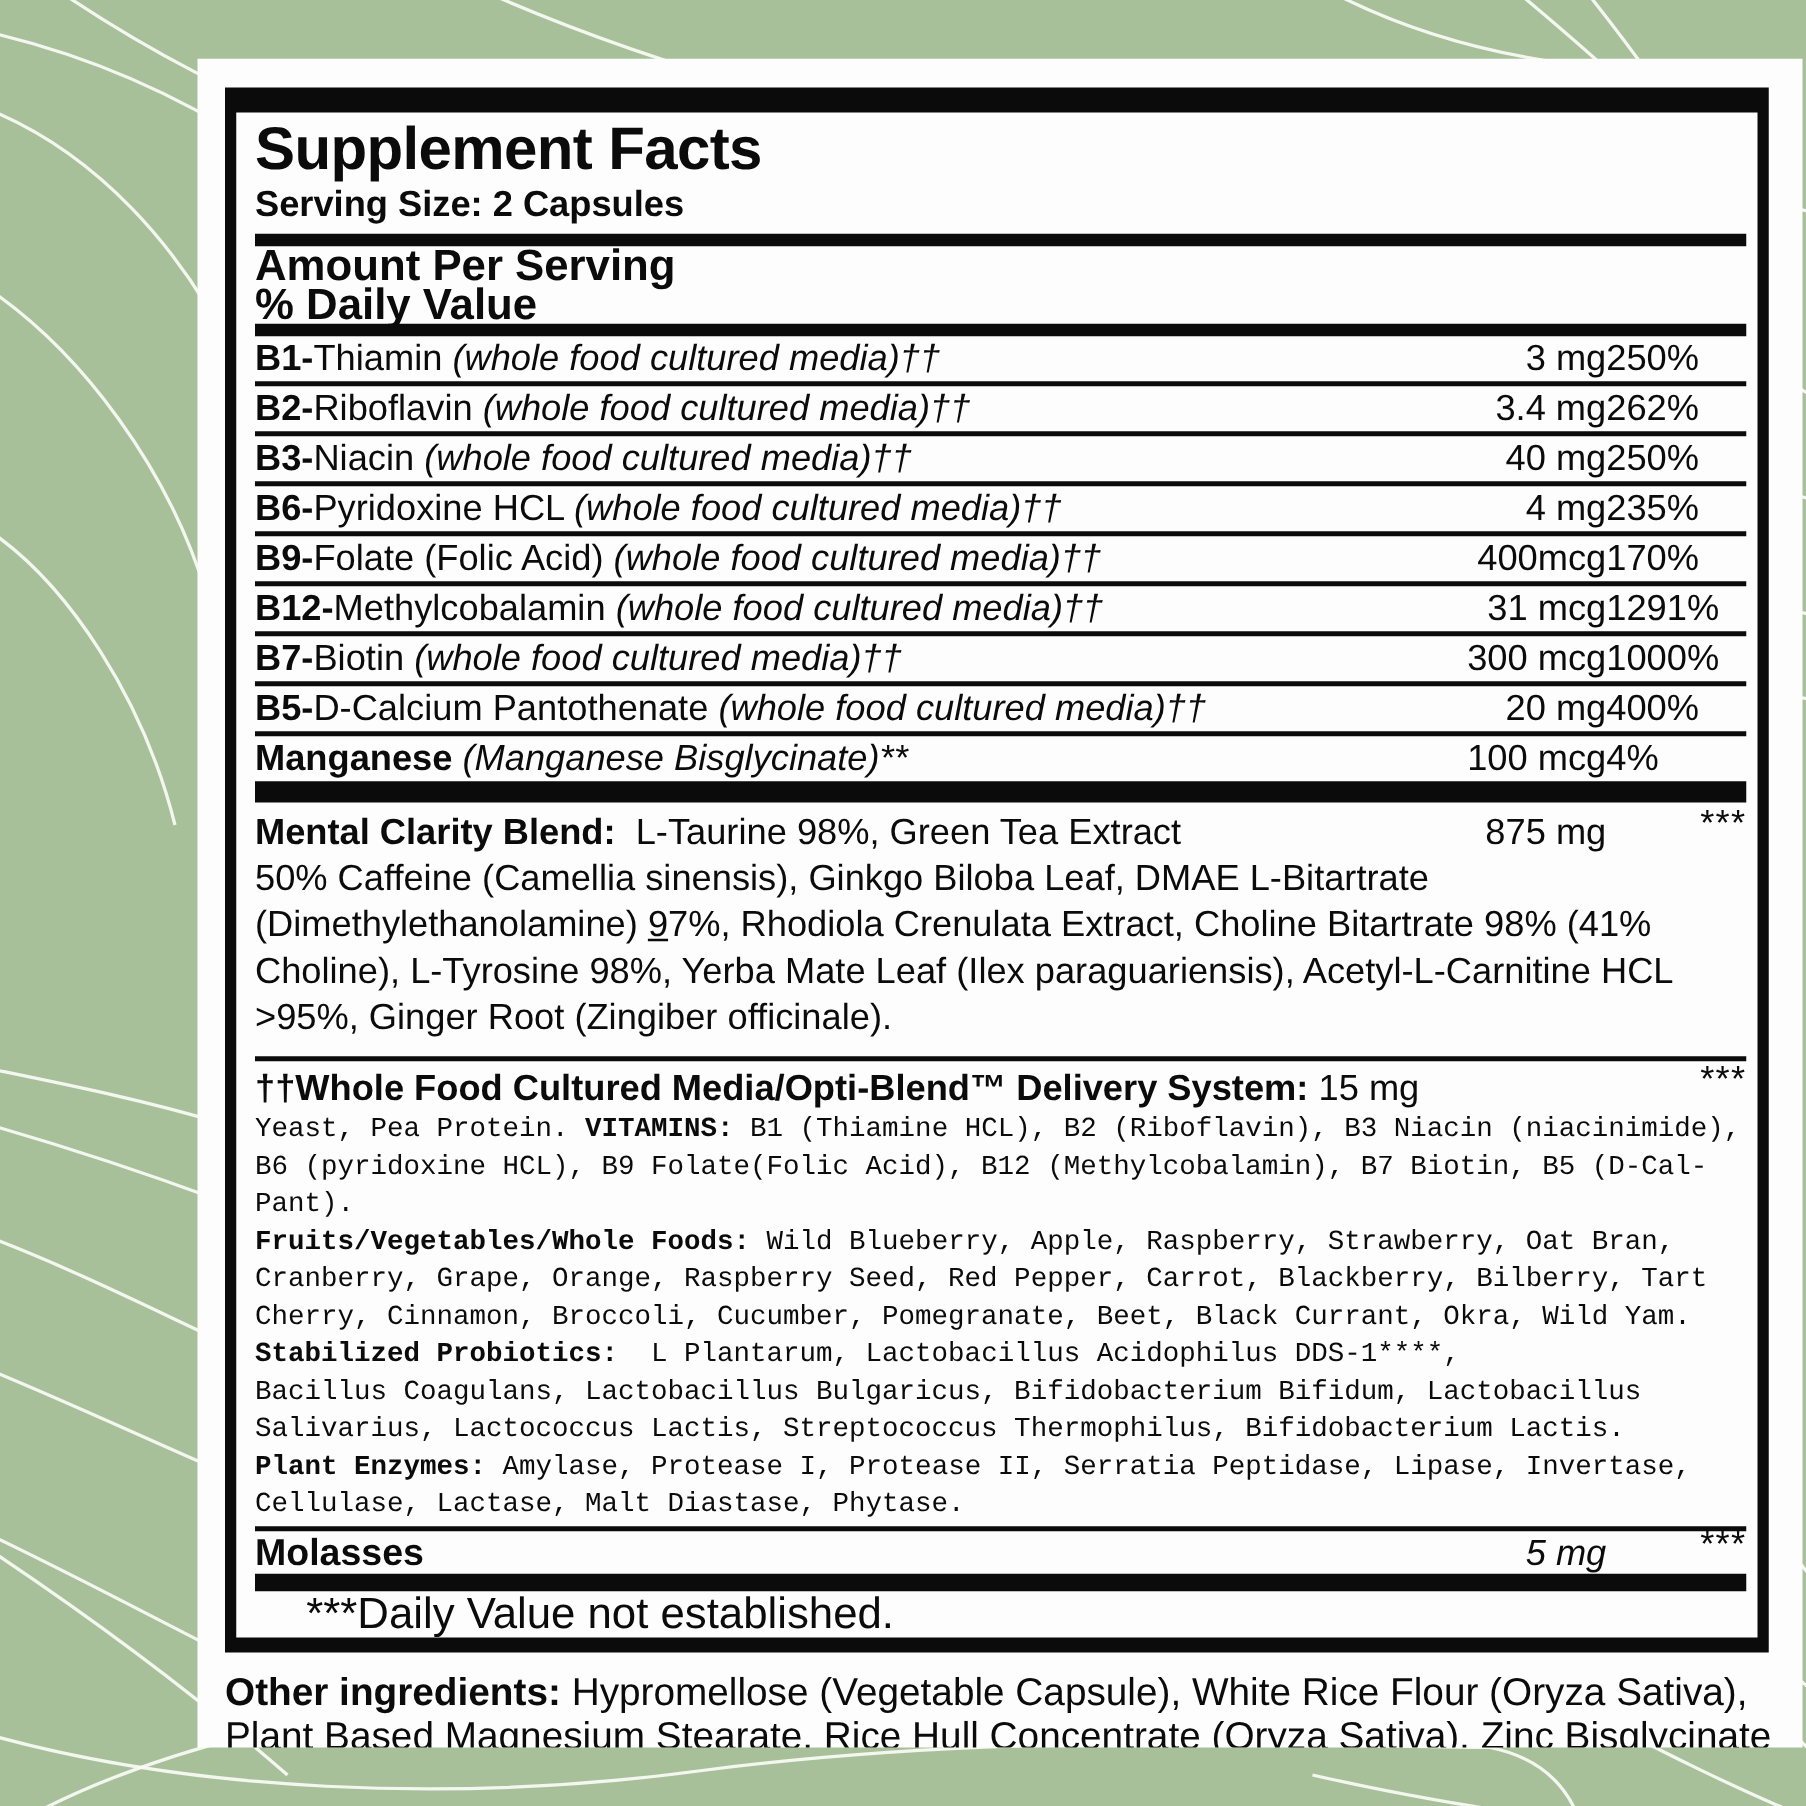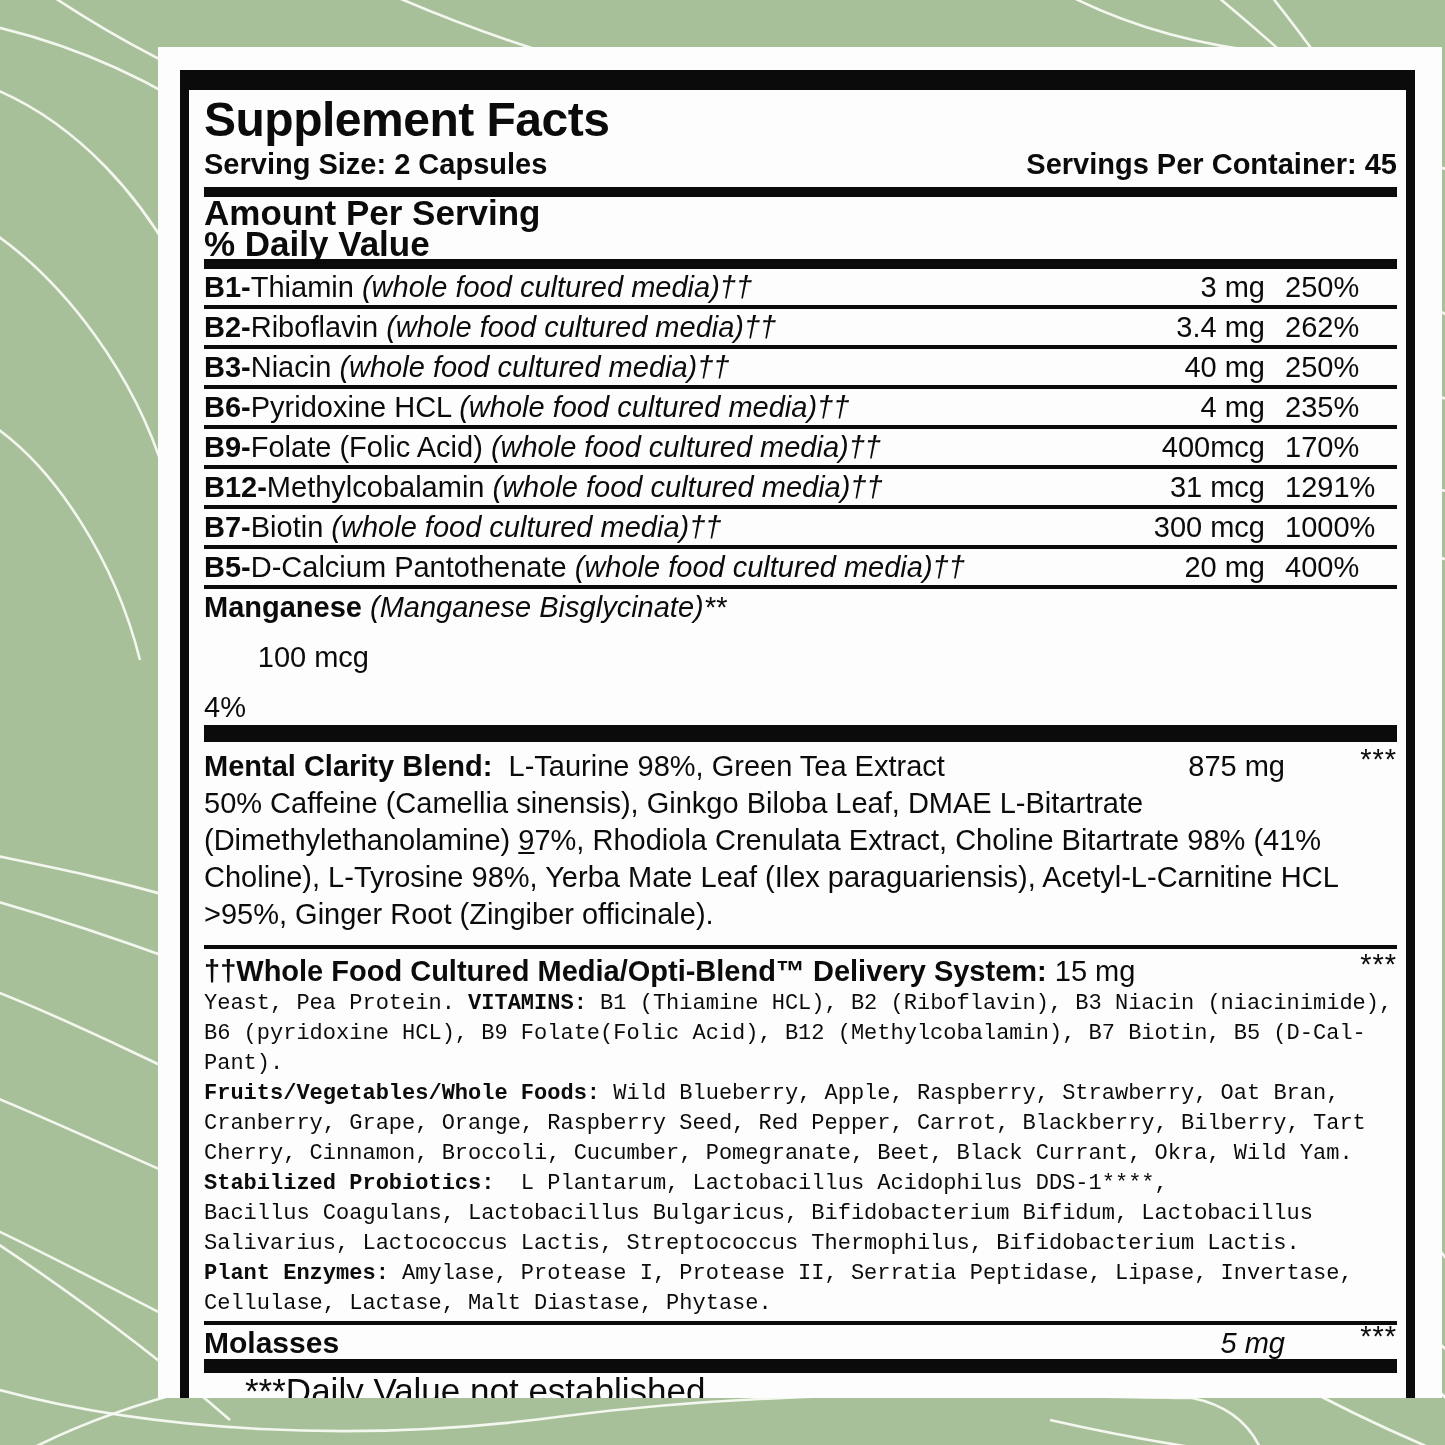--- a/index.html
+++ b/index.html
@@ -31,22 +31,22 @@
 
   .title{font-size:48px;font-weight:bold;line-height:52px;letter-spacing:-.5px;}
   .servrow{display:flex;justify-content:space-between;align-items:flex-start;
     font-weight:bold;font-size:29px;line-height:33px;margin:2px 0 6px;}
   .bar{background:var(--ink);}
   .bar10{height:10px;} .bar17{height:17px;} .bar14{height:14px;}
   .thinline{height:4px;background:var(--ink);}
   .headrow{display:flex;justify-content:space-between;align-items:baseline;
     font-weight:bold;font-size:35px;line-height:31px;padding:0;flex-direction:column;}
   .nrow{display:flex;align-items:baseline;font-size:29px;line-height:30px;
-    padding:3px 0;border-bottom:4px solid var(--ink);gap:20px;}
-  .nrow:last-child{border-bottom:none;flex-direction:column;}
+    padding:3px 0;border-bottom:4px solid var(--ink);}
+  .nrow:last-child{border-bottom:none;}
   .nname{flex:1;}
   .namt{width:165px;text-align:right;}
   .ndv{width:112px;text-align:left;}
 
   .blend{padding:6px 0 12px;}
   .blendhead{display:flex;align-items:baseline;font-size:29px;line-height:37px;}
   .blendhead .lead{flex:1;}
   .blendhead .amt{width:165px;text-align:right;}
   .blendhead .stars{width:112px;text-align:right;align-self:flex-start;
     margin-top:-7px;letter-spacing:1px;font-size:29px;}
@@ -99,21 +99,20 @@
   <path d="M 1050,1420 C 1120,1436 1170,1444 1210,1450"></path>
 </svg>
 
 <div class="panel">
   <div class="factsbox">
 
     <div class="title">Supplement Facts</div>
 
     <div class="servrow">
       <span>Serving Size: 2 Capsules</span>
-      <span>Servings Per Container: 45</span>
     </div>
 
     <div class="bar bar10"></div>
 
     <div class="headrow">
       <span>Amount Per Serving</span>
       <span>% Daily Value</span>
     </div>
 
     <div class="bar bar10"></div>

